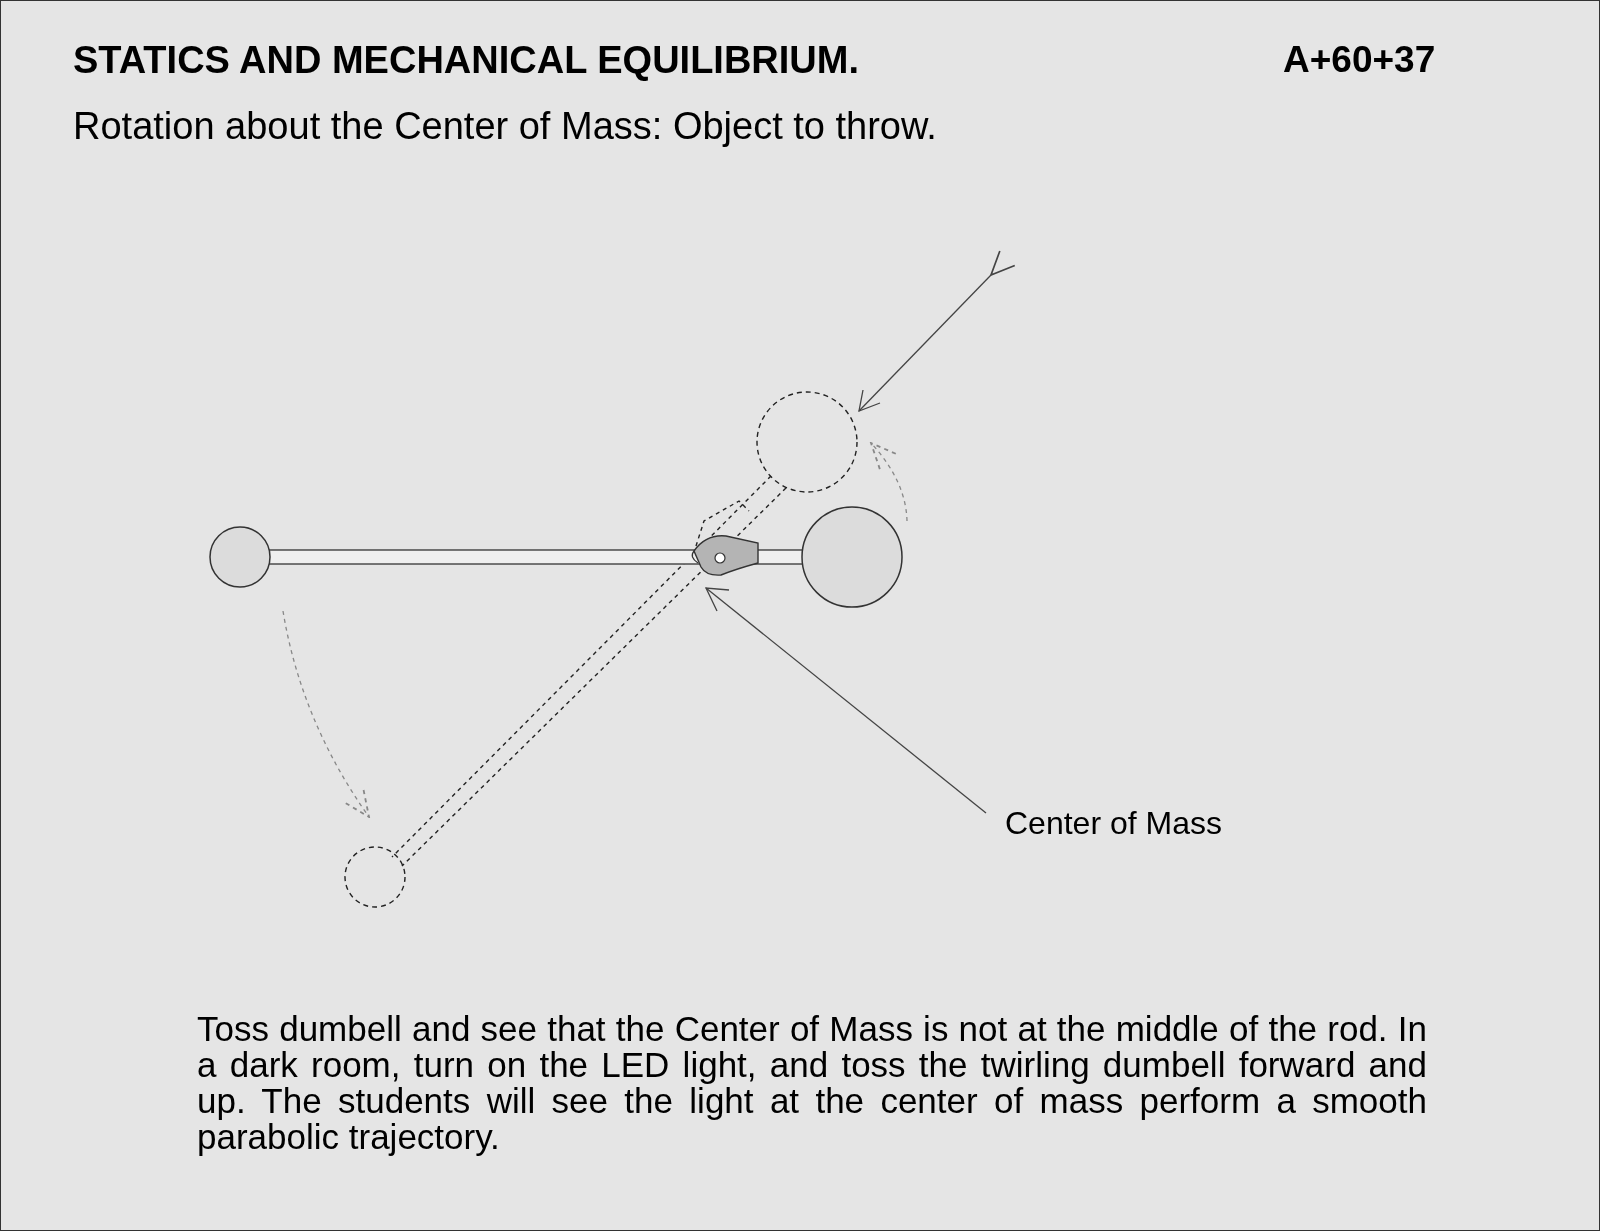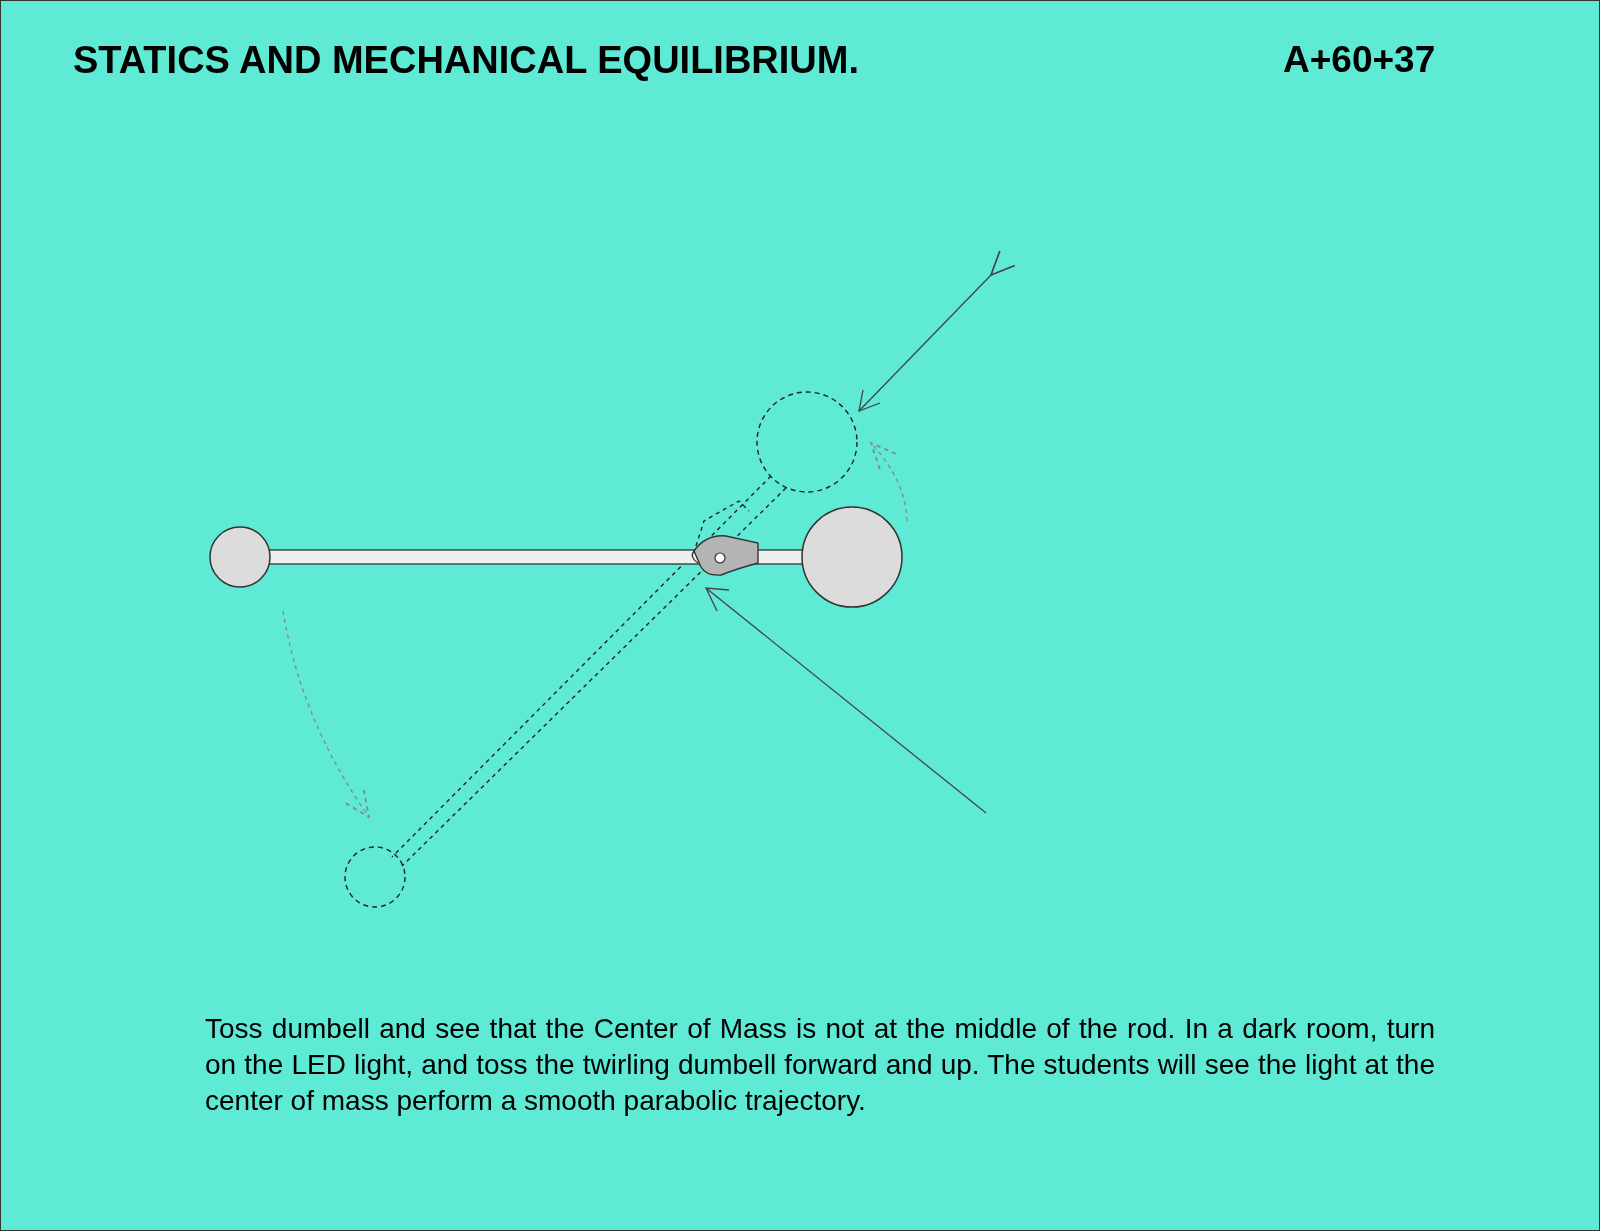--- a/index.html
+++ b/index.html
@@ -1,21 +1,21 @@
 <!DOCTYPE html>
 <html><head>
   <meta charset="utf-8">
   <style>
     html, body { margin: 0; padding: 0; background: #ffffff; }
     body { width: 1600px; height: 1231px; overflow: hidden; }
     .page {
       position: relative;
       width: 1598px; height: 1229px;
       border: 1px solid #333333;
-      background: #5eead4;
+      background: #e5e5e5;
       font-family: "Liberation Sans", sans-serif;
       color: #000000;
     }
     .title {
       position: absolute; left: 72px; top: 38px;
       font-size: 38px; font-weight: bold; letter-spacing: 0px;
       white-space: nowrap;
     }
     .code {
       position: absolute; left: 1282px; top: 38px;
@@ -26,33 +26,34 @@
       position: absolute; left: 72px; top: 104px;
       font-size: 38px; white-space: nowrap;
     }
     .label {
       position: absolute; font-size: 32px; line-height: 37px; white-space: nowrap;
     }
     .label-heavy { left: 1015px; top: 265px; }
     .label-heavy div { display: block; }
     .label-com { left: 1004px; top: 804px; }
     .description {
-      position: absolute; left: 204px; top: 1010px; width: 1230px;
-      font-size: 28px; line-height: 36px; text-align: justify;
+      position: absolute; left: 196px; top: 1010px; width: 1230px;
+      font-size: 35px; line-height: 36px; text-align: justify;
       text-align-last: left;
     }
     svg.diagram { position: absolute; left: 0; top: 0; }
   </style>
 </head>
 <body>
 
 <div class="page">
 
   <div class="title">STATICS AND MECHANICAL EQUILIBRIUM.</div>
   <div class="code">A+60+37</div>
+  <div class="subtitle">Rotation about the Center of Mass:  Object to throw.</div>
 
   <svg class="diagram" width="1600" height="1231" viewBox="0 0 1600 1231">
     <defs>
       <marker id="arrowOpen" viewBox="0 0 20 20" refX="1" refY="10" markerWidth="26" markerHeight="26" orient="auto-start-reverse" markerUnits="userSpaceOnUse">
         <path d="M19,2 L1,10 L19,18" fill="none" stroke="#444" stroke-width="1.3"></path>
       </marker>
       <marker id="arrowDash" viewBox="0 0 20 20" refX="19" refY="10" markerWidth="28" markerHeight="28" orient="auto" markerUnits="userSpaceOnUse">
         <path d="M1,2 L19,10 L1,18" fill="none" stroke="#888" stroke-width="1.3" stroke-dasharray="3,3"></path>
       </marker>
     </defs>
@@ -81,16 +82,17 @@
     <path d="M906,520 Q905,480 870,442" fill="none" stroke="#888" stroke-width="1.3" stroke-dasharray="4,4" marker-end="url(#arrowDash)"></path>
 
     <line x1="990" y1="274" x2="858" y2="410" stroke="#444" stroke-width="1.3" marker-start="url(#arrowOpen)" transform="rotate(0)"></line>
     <line x1="985" y1="812" x2="705" y2="587" stroke="#444" stroke-width="1.3"></line>
 
     <polyline points="862,389 858,410 879,402" fill="none" stroke="#444" stroke-width="1.3"></polyline>
     <polyline points="728,589 705,587 716,610" fill="none" stroke="#444" stroke-width="1.3"></polyline>
   </svg>
 
 
+  <div class="label label-com">Center of Mass</div>
 
   <div class="description">Toss dumbell and see that the Center of Mass is not at the middle of the rod. In a dark room, turn on the LED light, and toss the twirling dumbell forward and up. The students will see the light at the center of mass perform a smooth parabolic trajectory.</div>
 
 </div>
 
 </body></html>

